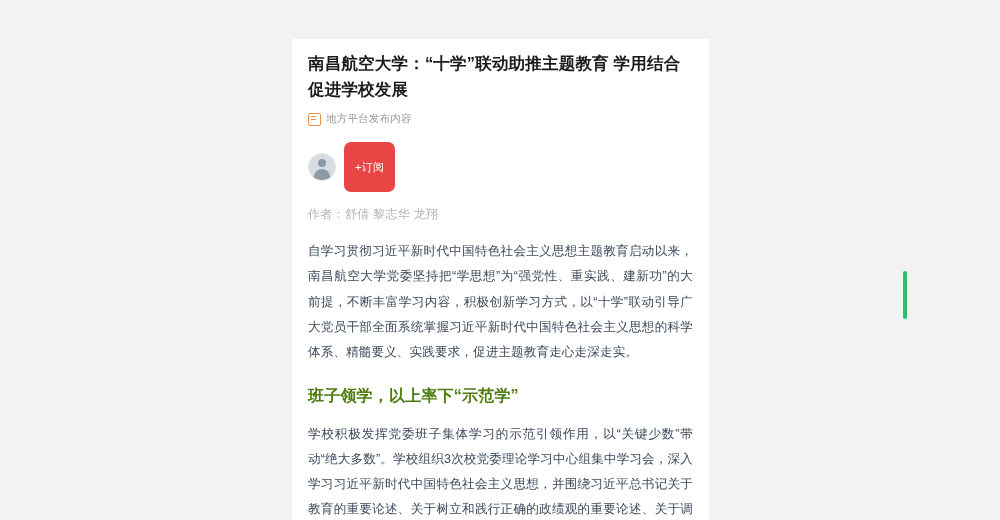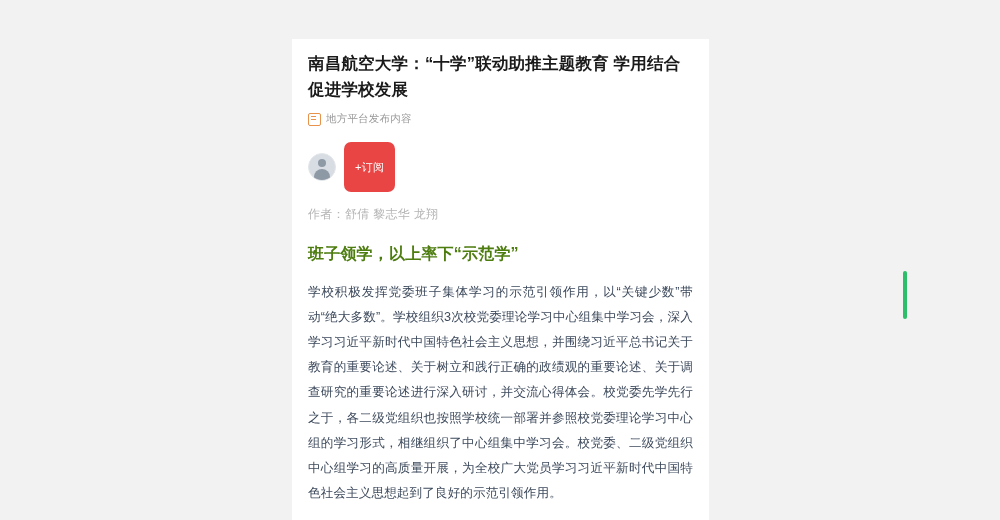--- a/index.html
+++ b/index.html
@@ -188,20 +188,21 @@
     </div>
 
     <div class="source-row">
       <div class="avatar"></div>
       <button class="subscribe-btn">+订阅</button>
     </div>
 
     <div class="authors">作者：舒倩 黎志华 龙翔</div>
 
     <div class="body">
+      <p class="para">自学习贯彻习近平新时代中国特色社会主义思想主题教育启动以来，南昌航空大学党委坚持把“学思想”为“强党性、重实践、建新功”的大前提，不断丰富学习内容，积极创新学习方式，以“十学”联动引导广大党员干部全面系统掌握习近平新时代中国特色社会主义思想的科学体系、精髓要义、实践要求，促进主题教育走心走深走实。</p>
       <h2 class="heading">班子领学，以上率下“示范学”</h2>
       <p class="para">学校积极发挥党委班子集体学习的示范引领作用，以“关键少数”带动“绝大多数”。学校组织3次校党委理论学习中心组集中学习会，深入学习习近平新时代中国特色社会主义思想，并围绕习近平总书记关于教育的重要论述、关于树立和践行正确的政绩观的重要论述、关于调查研究的重要论述进行深入研讨，并交流心得体会。校党委先学先行之于，各二级党组织也按照学校统一部署并参照校党委理论学习中心组的学习形式，相继组织了中心组集中学习会。校党委、二级党组织中心组学习的高质量开展，为全校广大党员学习习近平新时代中国特色社会主义思想起到了良好的示范引领作用。</p>
 
     </div>
 
   </div>
 
   <div class="scrollbar-track">
     <div class="scrollbar-thumb"></div>
   </div>

